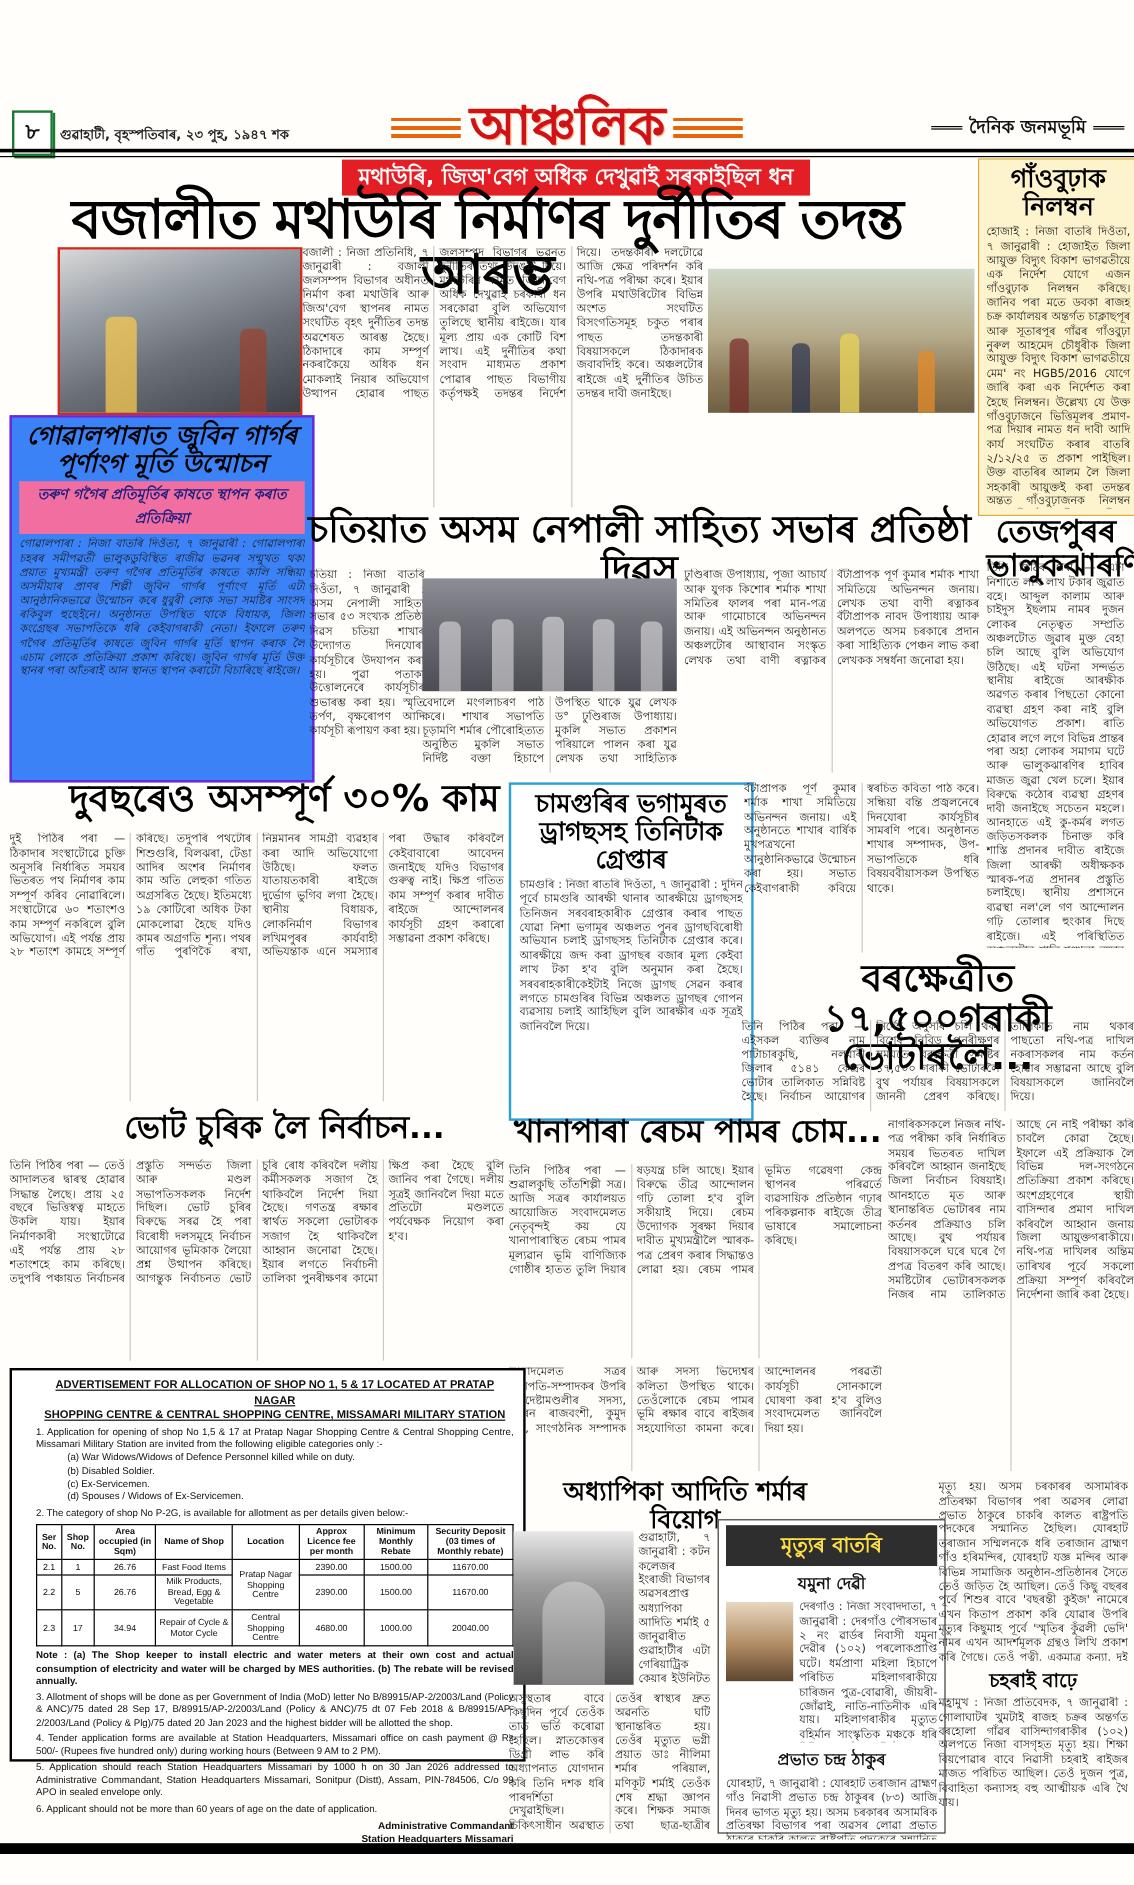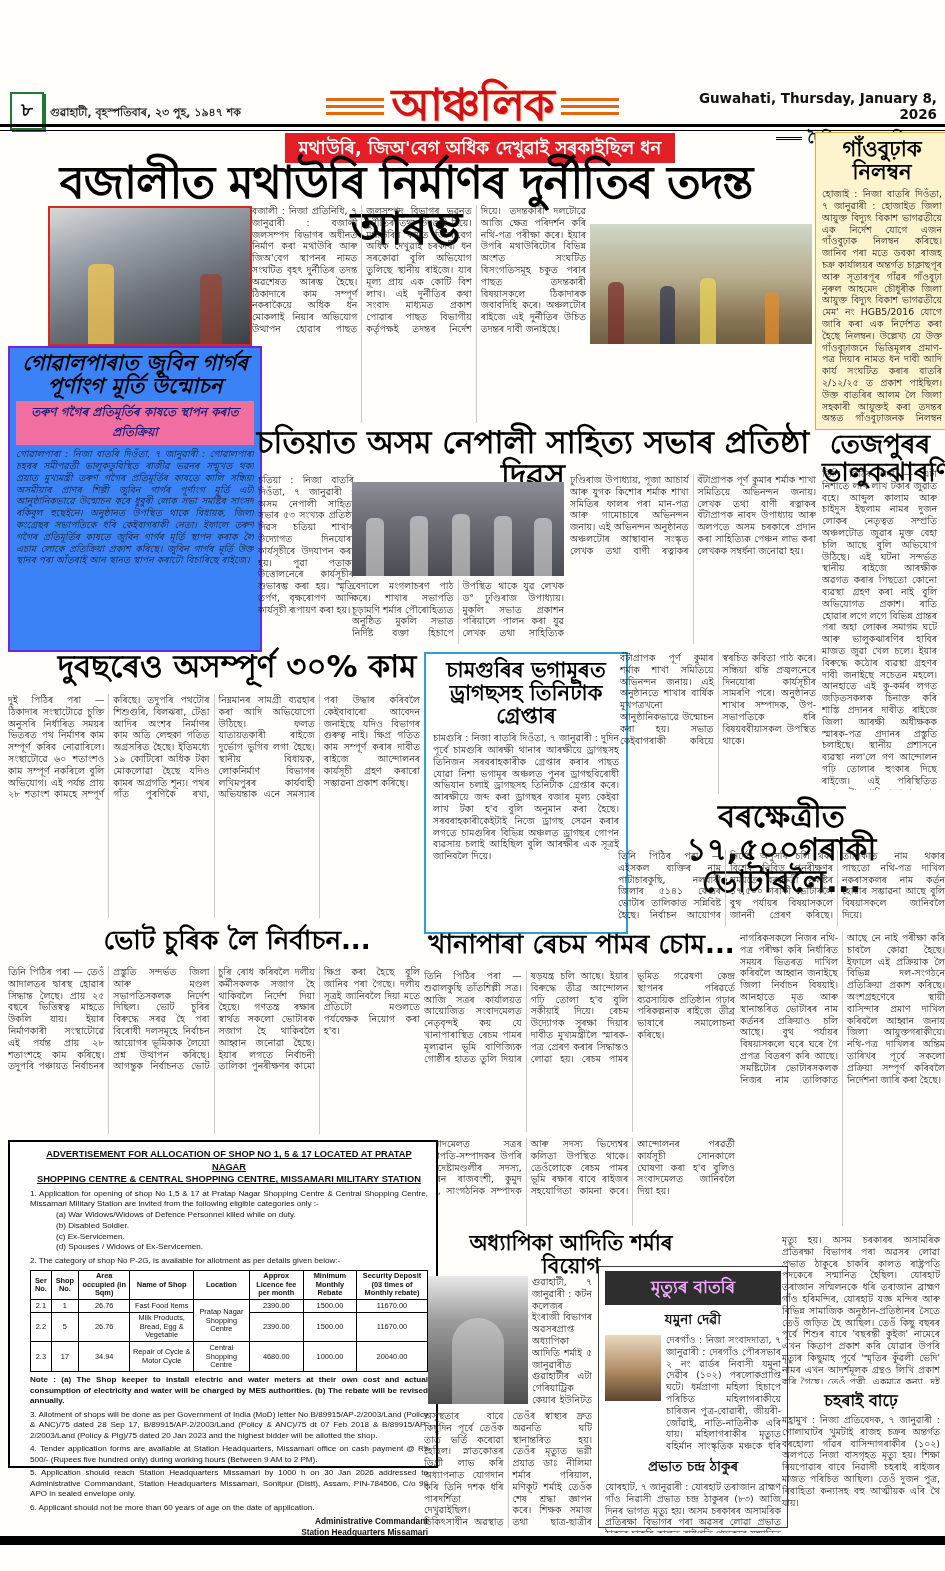--- a/index.html
+++ b/index.html
@@ -6,21 +6,21 @@
   #page{position:relative;width:945px;height:1571px;background:#fffefb;margin:0 auto;
         font-family:"DejaVu Sans",sans-serif;overflow:hidden;color:#111;}
   .abs{position:absolute;}
   
   .pagenum{width:30px;height:34px;border:2px solid #1d7a33;display:flex;align-items:center;justify-content:center;
            font-size:18px;font-weight:bold;background:#fff;box-shadow:2px 2px 0 #1d7a33;}
   .date-asm{font-size:11px;font-weight:bold;color:#222;}
   .masthead-row{display:flex;align-items:center;gap:8px;}
   .stripes{width:58px;height:17px;background:repeating-linear-gradient(to bottom,#e8650a 0 3px,transparent 3px 7px);}
   .masthead{font-size:44px;font-weight:900;color:#d01216;line-height:1;letter-spacing:-1px;
-            text-shadow:1px 1px 0 #f5b48a;font-family:Liberation Serif, serif;}
+            text-shadow:1px 1px 0 #f5b48a;}
   .date-eng{font-size:13.5px;font-weight:bold;color:#111;text-align:right;}
   .pub-row{display:flex;align-items:center;gap:6px;justify-content:flex-end;margin-top:4px;}
   .pub-line{width:26px;border-top:3px double #000;}
   .pub-name{font-size:15px;font-weight:900;}
   .rule-double{border-top:3px solid #000;border-bottom:1px solid #000;height:3px;}
   
   .kicker{background:#e31e24;color:#fff;font-weight:900;font-size:18px;text-align:left;
           padding:4px 14px;line-height:1.2;}
   .h-main{font-size:45px;font-weight:900;text-align:center;line-height:1.02;letter-spacing:-1px;color:#000;}
   .h-xl{font-size:31px;font-weight:900;text-align:center;line-height:1.05;color:#000;}
@@ -31,21 +31,21 @@
   
   .body-text{font-size:9.3px;line-height:1.27;text-align:justify;color:#1c1c1c;overflow:hidden;}
   .cols-2{column-count:2;column-gap:9px;column-rule:1px solid #c9c9c9;}
   .cols-3{column-count:3;column-gap:9px;column-rule:1px solid #c9c9c9;}
   .cols-4{column-count:4;column-gap:9px;column-rule:1px solid #c9c9c9;}
   
   .box-red{border:2px solid #6d28d9;background:#3b82f6;font-style:italic;}
   .box-yellow{border:1px solid #e0a93c;background:#fdf3cd;padding:5px 6px;}
   .box-blue{border:2.5px solid #2b9fd8;background:#fff;padding:5px 7px;}
   .deathbox{border:1.5px solid #3a3a3a;background:#fff;padding:4px 6px;}
-  .deathbox-hdr{background:#2e2e2e;color:#f0abfc;font-size:17px;font-weight:900;text-align:center;padding:3px 0;}
+  .deathbox-hdr{background:#2e2e2e;color:#fde047;font-size:17px;font-weight:900;text-align:center;padding:3px 0;}
   .name-sub{font-size:13.5px;font-weight:900;text-align:center;margin:4px 0 2px;}
   
   .photo{overflow:hidden;}
   .ph-statue{background:linear-gradient(160deg,#d8d8d8 0%,#9aa0a8 30%,#6b7078 60%,#3c4046 100%);border:2px solid #d42a1e;}
   .ph-inspect{background:linear-gradient(180deg,#cfd8c9 0%,#b7ad8d 45%,#8d7b5a 75%,#6f5f43 100%);}
   .ph-group{background:linear-gradient(180deg,#8d8d95 0%,#6f6f78 40%,#4c4c55 100%);}
   .ph-bw{background:linear-gradient(180deg,#e8e8e8 0%,#9c9c9c 35%,#4e4e4e 100%);}
   .ph-port{background:linear-gradient(180deg,#e8d8c0 0%,#b08a62 55%,#5d4630 100%);}
   .fig{position:absolute;bottom:0;background:rgba(255,255,255,.28);border-radius:6px 6px 0 0;}
   
@@ -70,21 +70,20 @@
 
   <div class="abs" style="left:0;top:84px;width:945px;display:flex;justify-content:center;">
     <div class="masthead-row">
       <span class="stripes"></span>
       <span class="masthead">আঞ্চলিক</span>
       <span class="stripes"></span>
     </div>
   </div>
 
   <div class="abs" style="right:8px;top:90px;width:250px;">
-    <div class="date-eng">Guwahati, Thursday, January 8, 2026</div>
     <div class="pub-row">
       <span class="pub-line"></span>
       <span class="pub-name">দৈনিক জনমভূমি</span>
       <span class="pub-line"></span>
     </div>
   </div>
 
   <div class="abs rule-double" style="left:0;top:124px;width:945px;"></div>
 
   <div class="abs" style="left:170px;top:133px;width:620px;display:flex;justify-content:center;">

